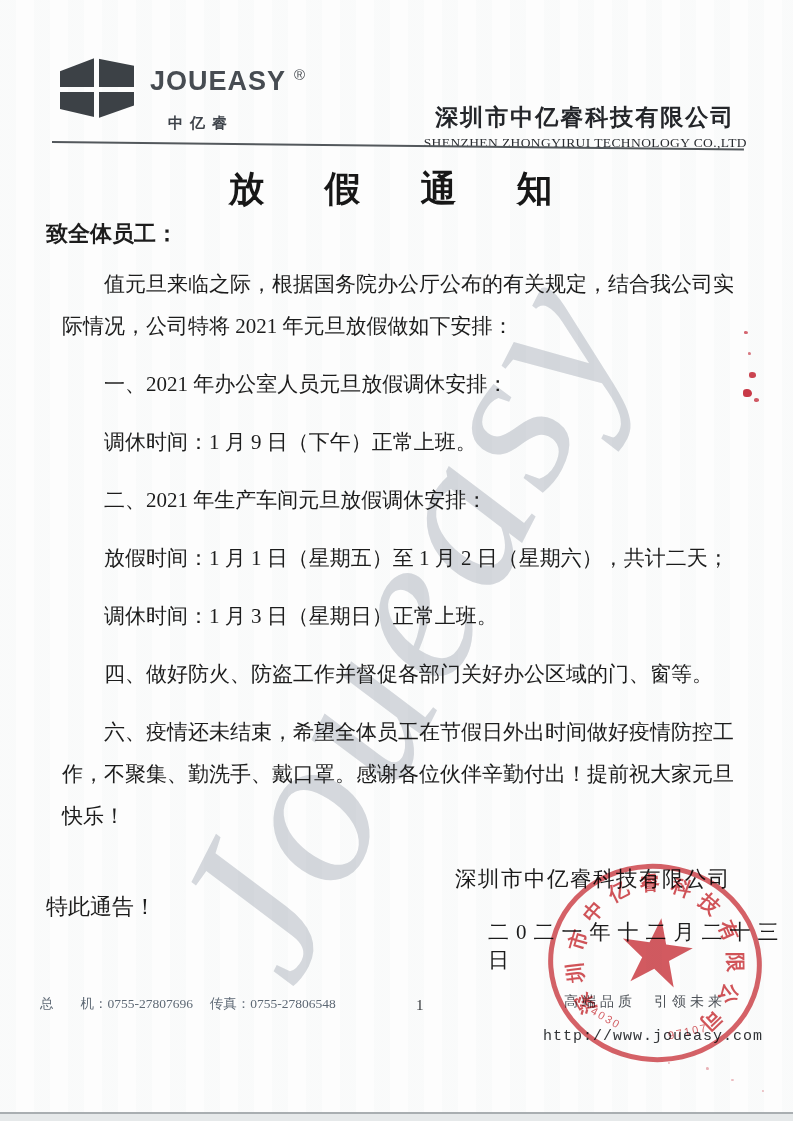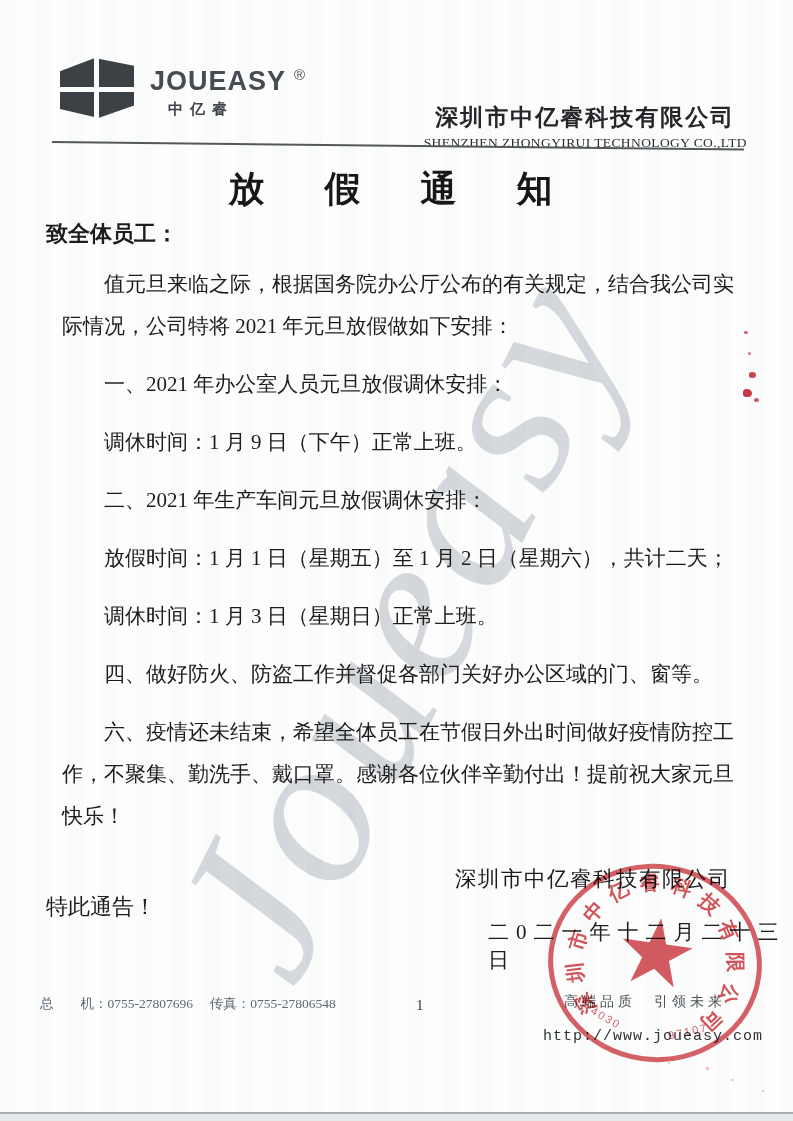--- a/index.html
+++ b/index.html
@@ -14,21 +14,21 @@
   
   .logo-mark{
     position:absolute;left:60px;top:58px;width:74px;height:60px;
     display:grid;grid-template-columns:46% 1fr;grid-template-rows:48% 1fr;gap:5px;
     clip-path:polygon(0 22%,47% 0,100% 13%,100% 79%,52% 100%,0 85%);
   }
   .logo-mark div{background:#3c4146;}
   .brand-text{position:absolute;left:150px;top:66px;font-family:"Liberation Sans","DejaVu Sans",sans-serif;color:#474c52;}
   .brand-name{font-size:27px;font-weight:600;letter-spacing:1px;}
   .brand-reg{font-size:15px;vertical-align:10px;margin-left:8px;font-weight:400;}
-  .brand-cn{margin-top:3px;margin-left:18px;font-size:15px;font-weight:700;letter-spacing:7px;color:#3e434a;}
+  .brand-cn{margin-top:17px;margin-left:18px;font-size:15px;font-weight:700;letter-spacing:7px;color:#3e434a;}
   .company-block{position:absolute;right:46px;top:102px;text-align:center;}
   .company-cn{font-size:23px;font-weight:700;letter-spacing:2px;color:#24262a;}
   .company-en{font-size:13.5px;letter-spacing:.4px;color:#2a2d31;margin-top:2px;}
   .header-rule{position:absolute;left:52px;top:141px;width:692px;height:2px;background:#53585c;transform:rotate(.62deg);transform-origin:left center;}
   
   .doc-title{position:absolute;left:0;top:165px;width:100%;text-align:center;font-size:36px;font-weight:700;letter-spacing:12px;color:#171717;}
   .salutation{position:absolute;left:46px;top:219px;font-size:22px;font-weight:700;}
   .body-text{position:absolute;left:46px;top:247px;width:714px;font-size:21px;line-height:42px;}
   .body-text p{margin:16px;text-indent:2em;}
   .closing-notice{position:absolute;left:46px;top:892px;font-size:22px;font-weight:400;}

